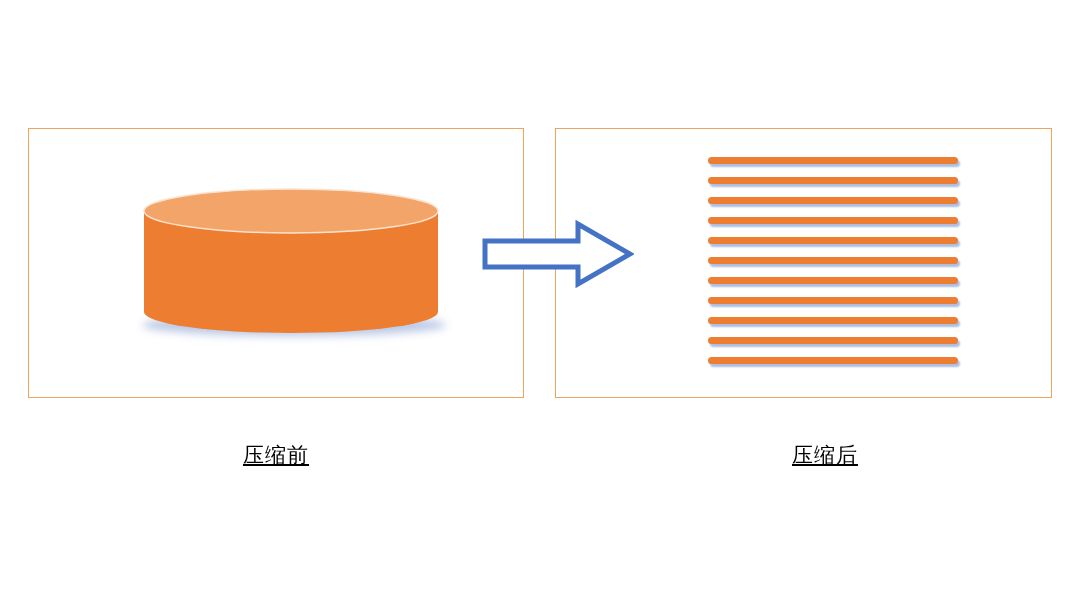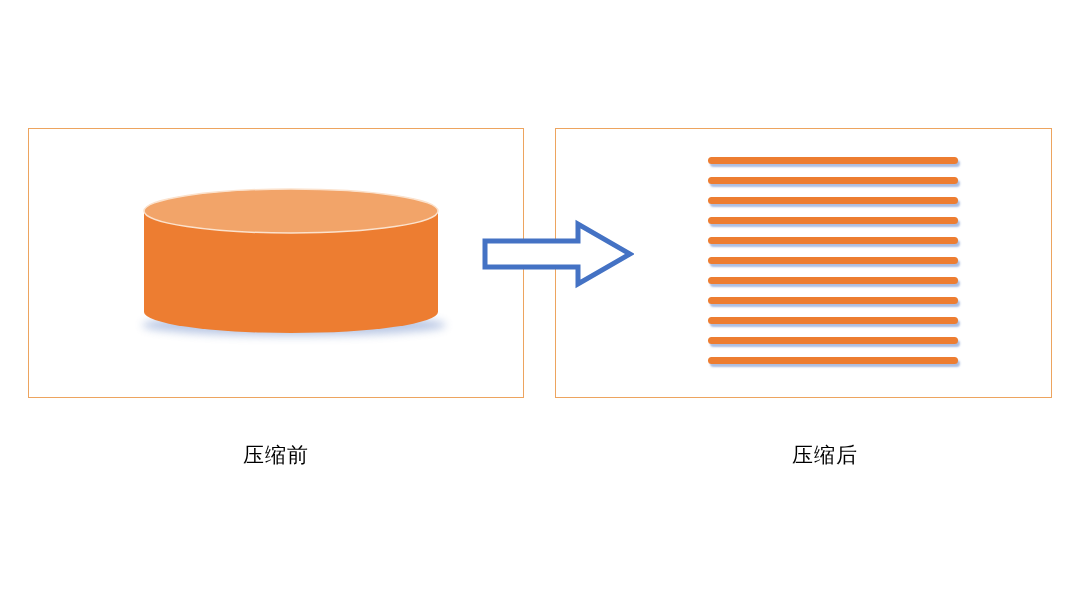--- a/index.html
+++ b/index.html
@@ -54,20 +54,21 @@
     box-shadow:2px 3px 2px rgba(104,134,197,0.55);
   }
 
   .label {
     position:absolute;
     top:441px;
     font-size:21px;
     color:#000000;
     text-align:center;
     letter-spacing:1px;
+    text-decoration:underline;
   }
   .label.before { left:28px;  width:496px; }
   .label.after  { left:575px; width:500px;text-align:center; }
 </style>
 </head>
 <body>
 
 <div class="canvas">
 
   <div class="panel left">

